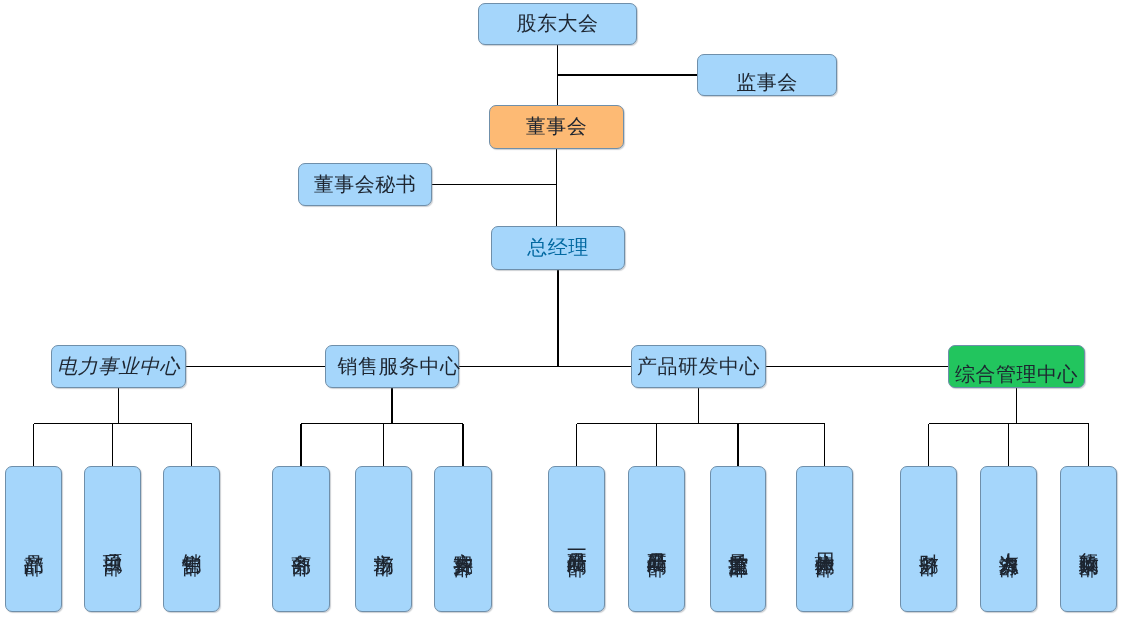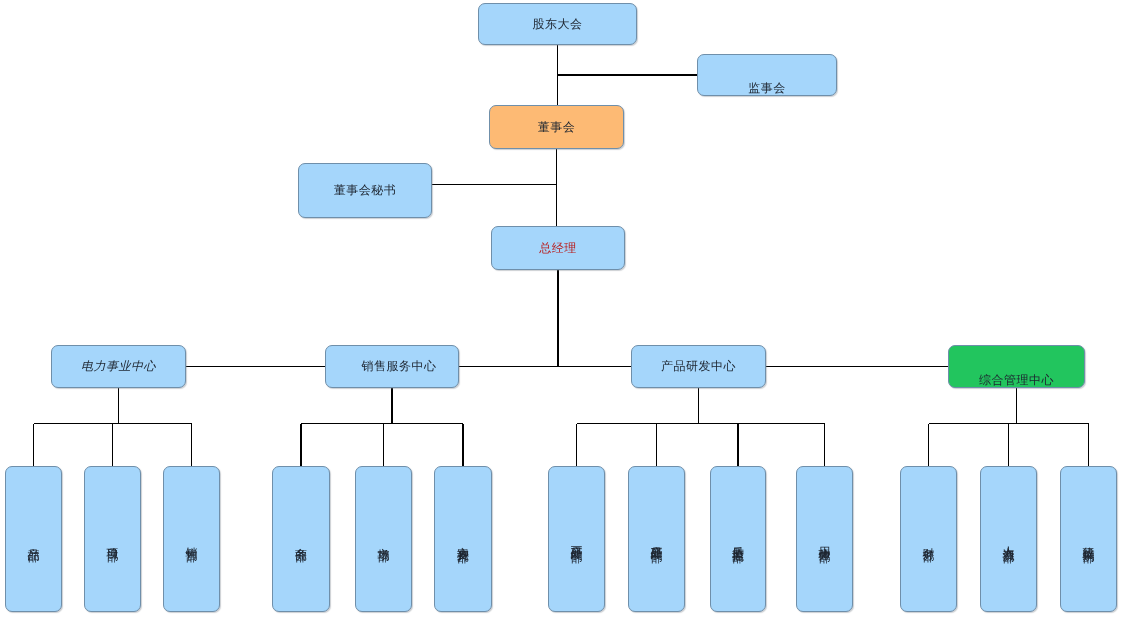--- a/index.html
+++ b/index.html
@@ -27,21 +27,21 @@
   .node {
     position: absolute;
     box-sizing: border-box;
     background: #a5d6fb;
     border: 1px solid #6f8faa;
     border-radius: 7px;
     display: flex;
     align-items: center;
     justify-content: center;
     color: #1d2530;
-    font-size: 12px;
+    font-size: 20px;
     line-height: 1.18;
     letter-spacing: 0.5px;
     box-shadow: 1px 1px 1px rgba(120,130,140,0.38);
     z-index: 2;
     white-space: nowrap;
   }
   .node.leaf {
     writing-mode: vertical-rl;
     text-orientation: upright;
     letter-spacing: 1px;
@@ -90,24 +90,24 @@
   <div id="node-layer">
       <div class="node" style="left: 478px; top: 3px; width: 159px; height: 42px; background: rgb(165, 214, 251); border-color: rgb(111, 143, 170); color: rgb(29, 37, 48);">
         <span class="node-label">股东大会</span>
       </div>
       <div class="node" style="left: 697px; top: 54px; width: 140px; height: 42px; background: rgb(165, 214, 251); border-color: rgb(111, 143, 170); color: rgb(29, 37, 48); align-items: flex-end;">
         <span class="node-label">监事会</span>
       </div>
       <div class="node" style="left: 489px; top: 105px; width: 135px; height: 44px; background: #fdba74; border-color: rgb(111, 143, 170); color: rgb(29, 37, 48);">
         <span class="node-label">董事会</span>
       </div>
-      <div class="node" style="left: 298px; top: 163px; width: 134px; height: 55px; background: rgb(165, 214, 251); border-color: rgb(111, 143, 170); color: rgb(29, 37, 48);">
+      <div class="node" style="left: 298px; top: 163px; width: 134px; height: 43px; background: rgb(165, 214, 251); border-color: rgb(111, 143, 170); color: rgb(29, 37, 48);">
         <span class="node-label">董事会秘书</span>
       </div>
-      <div class="node" style="left: 491px; top: 226px; width: 134px; height: 44px; background: rgb(165, 214, 251); border-color: rgb(111, 143, 170); color: #b91c1c;">
+      <div class="node" style="left: 491px; top: 226px; width: 134px; height: 44px; background: rgb(165, 214, 251); border-color: rgb(111, 143, 170); color: #0369a1;">
         <span class="node-label">总经理</span>
       </div>
       <div class="node" style="left: 51px; top: 345px; width: 135px; height: 43px; background: rgb(165, 214, 251); border-color: rgb(111, 143, 170); color: rgb(29, 37, 48); font-style: italic;">
         <span class="node-label">电力事业中心</span>
       </div>
       <div class="node" style="left: 325px; top: 345px; width: 134px; height: 43px; background: rgb(165, 214, 251); border-color: rgb(111, 143, 170); color: rgb(29, 37, 48); padding-left: 14px;">
         <span class="node-label">销售服务中心</span>
       </div>
       <div class="node" style="left: 631px; top: 345px; width: 135px; height: 43px; background: rgb(165, 214, 251); border-color: rgb(111, 143, 170); color: rgb(29, 37, 48); align-items: center;">
         <span class="node-label">产品研发中心</span>

